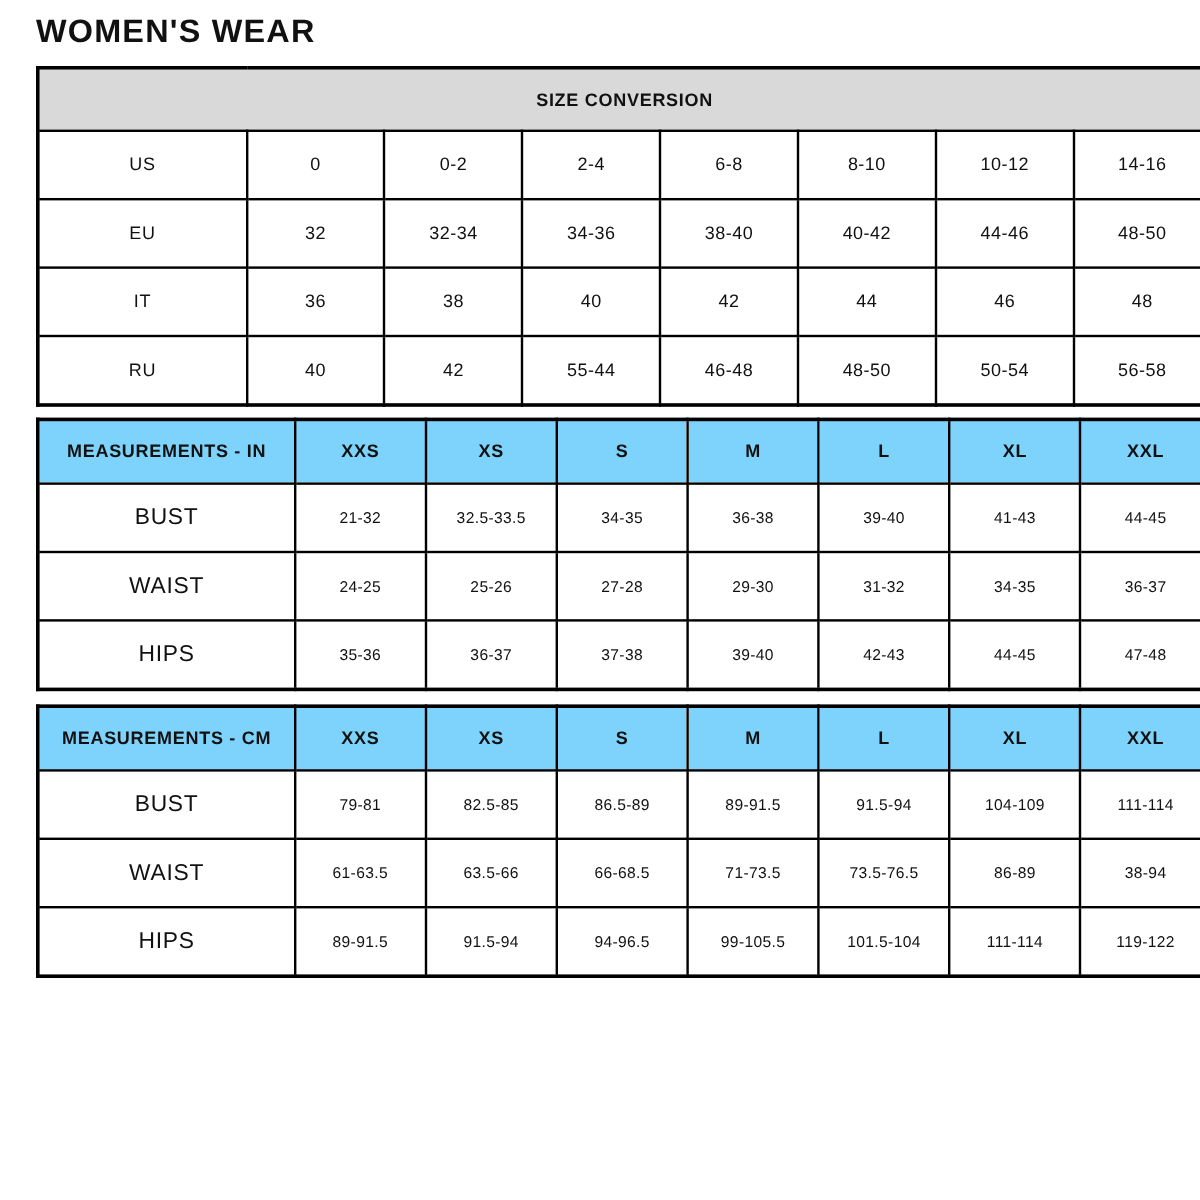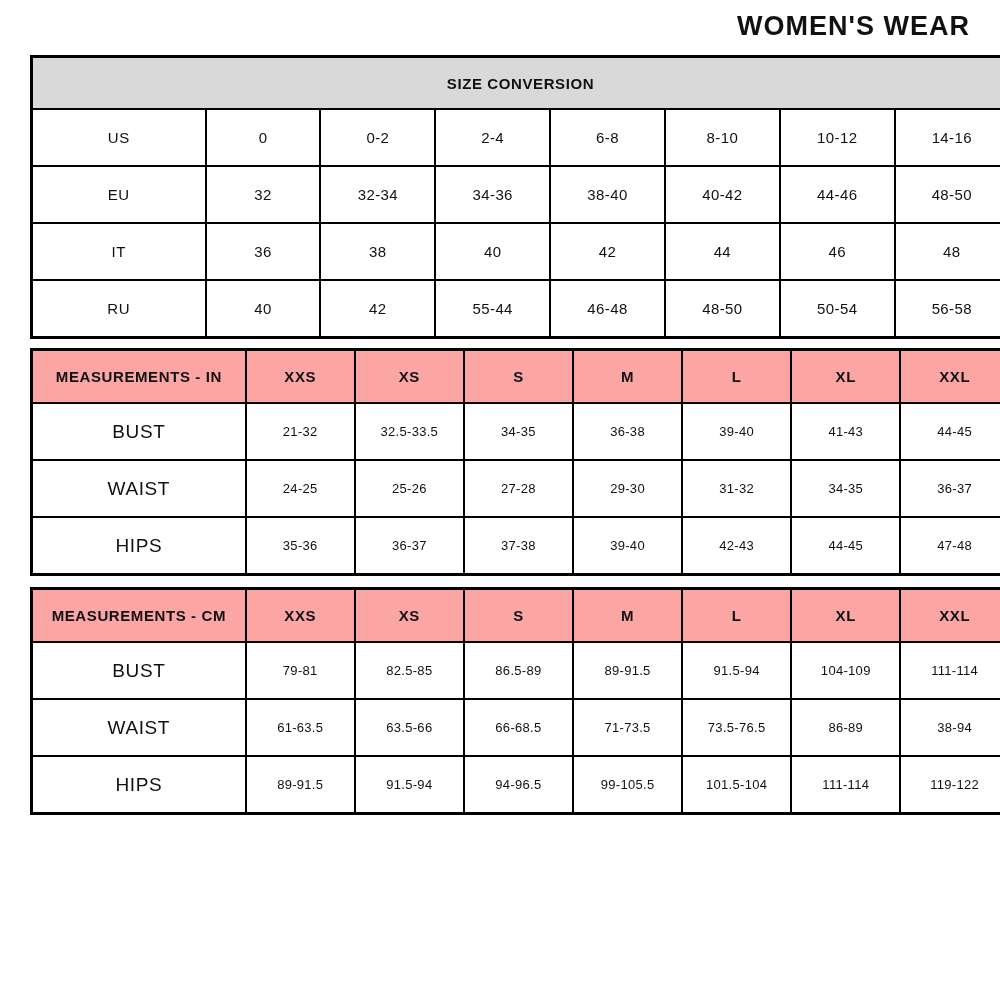--- a/index.html
+++ b/index.html
@@ -4,21 +4,21 @@
 <style>
   html, body {
     margin: 0; padding: 0;
     width: 1000px; height: 1000px;
     background: #ffffff;
     font-family: "Liberation Sans", sans-serif;
     color: #111111;
   }
   .page { padding: 11px 30px 0 30px; }
   .page-title {
-    text-align: right;
+    text-align: left;
     font-size: 27px;
     font-weight: 700;
     letter-spacing: 1px;
     margin: 0 0 13px 0;
     color: #111111;
   }
   table {
     width: 981px;
     border-collapse: collapse;
     table-layout: fixed;
@@ -39,21 +39,21 @@
     font-weight: 700;
     font-size: 15px;
     letter-spacing: 0.6px;
   }
   .t1 .hdr-cell { height: 55px; font-size: 15px; letter-spacing: 0.6px; }
   .t1 .lbl-cell { height: 55px; font-size: 15px; letter-spacing: 0.6px; }
   .t1 .val-cell { height: 55px; font-size: 15px; letter-spacing: 0.4px; }
   
   .tm .hdr-cell {
     height: 51px;
-    background: #fca5a5;
+    background: #7dd3fc;
     font-weight: 700;
     font-size: 15px;
     letter-spacing: 0.6px;
   }
   .tm .lbl-cell { height: 55px; font-size: 19px; letter-spacing: 0.6px; }
   .tm .val-cell { height: 55px; font-size: 13px; letter-spacing: 0.3px; }
   .gap1 { height: 9px; }
   .gap2 { height: 11px; }
 </style>
 </head>

